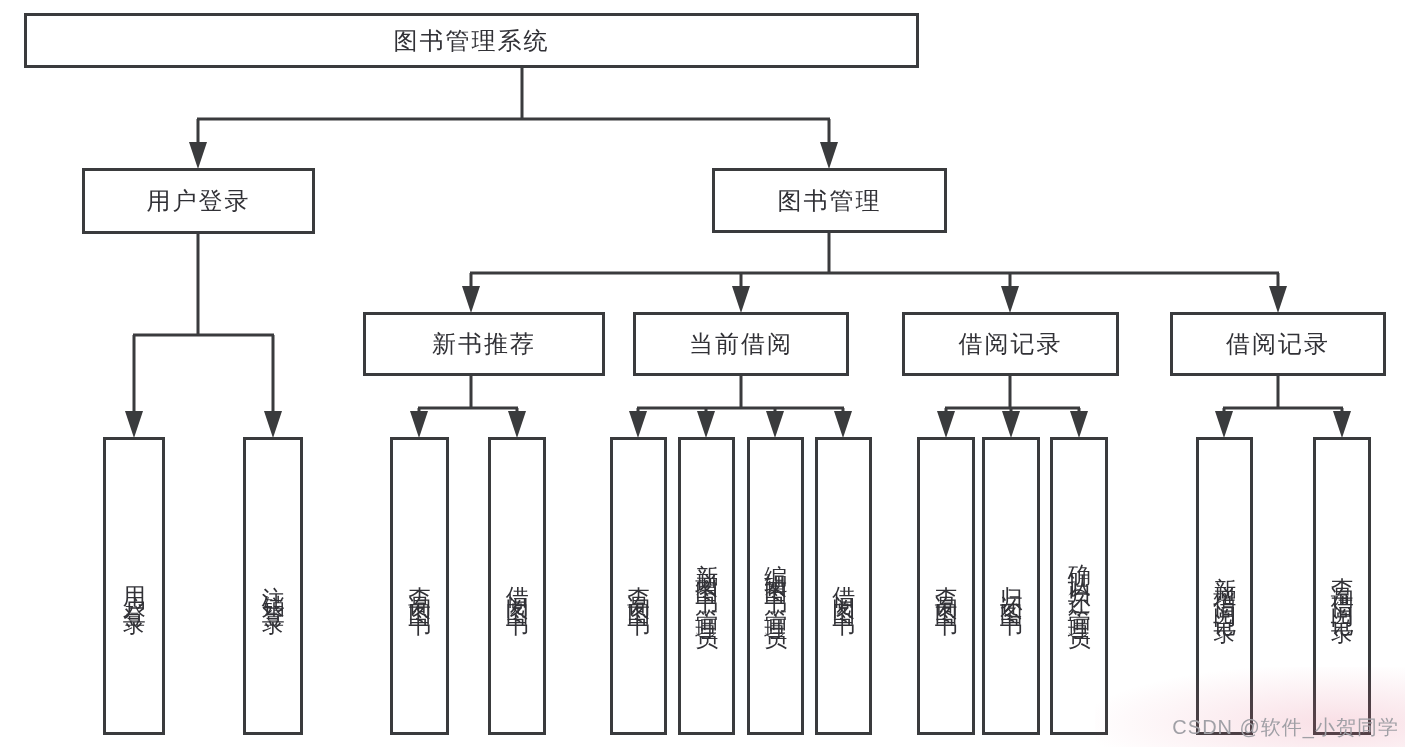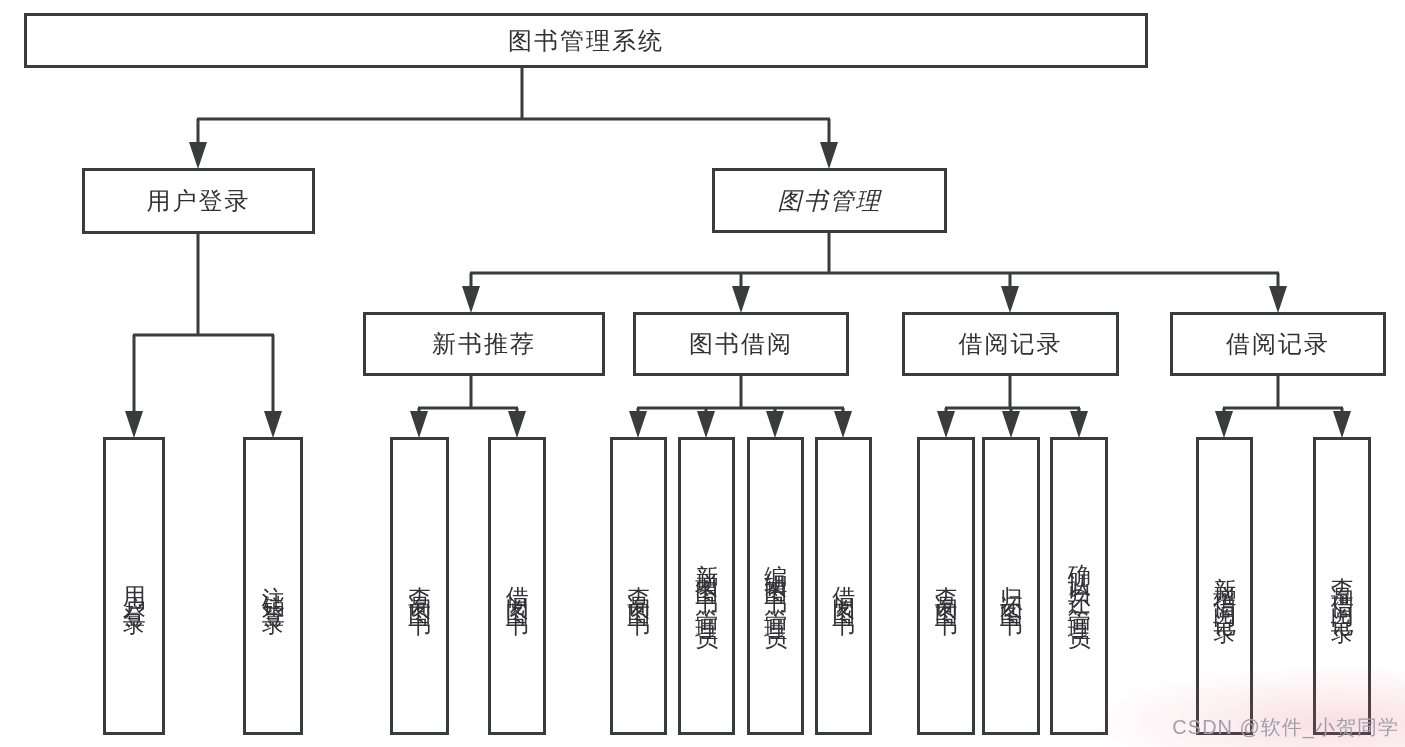--- a/index.html
+++ b/index.html
@@ -31,23 +31,23 @@
   .hbox { font-size: 24px; letter-spacing: 2px; white-space: nowrap; }
   .vbox .vtext {
     writing-mode: vertical-rl;
     text-orientation: mixed;
     font-size: 23px;
     letter-spacing: 9px;
     line-height: 1.1;
     white-space: nowrap;
   }
   
-  #b-root        { left: 24px;   top: 13px;  width: 1124px; height: 55px; }
+  #b-root        { left: 24px;   top: 13px;  width: 895px; height: 55px; }
   #b-login       { left: 82px;   top: 168px; width: 233px; height: 66px; }
-  #b-mgmt        { left: 712px;  top: 168px; width: 235px; height: 65px; font-style: italic; }
+  #b-mgmt        { left: 712px;  top: 168px; width: 235px; height: 65px; }
   #b-recommend   { left: 363px;  top: 312px; width: 242px; height: 64px; }
   #b-borrow      { left: 633px;  top: 312px; width: 216px; height: 64px; }
   #b-current     { left: 902px;  top: 312px; width: 217px; height: 64px; }
   #b-records     { left: 1170px; top: 312px; width: 216px; height: 64px; }
   .leaf          { top: 437px; height: 298px; }
   #b-login-user  { left: 103px;  width: 62px; }
   #b-logout      { left: 243px;  width: 60px; }
   #b-rec-query   { left: 390px;  width: 59px; }
   #b-rec-borrow  { left: 488px;  width: 58px; }
   #b-bor-query   { left: 610px;  width: 57px; }
@@ -135,21 +135,21 @@
     <span>用户登录</span>
   </div>
   <div class="box hbox" id="b-mgmt">
     <span>图书管理</span>
   </div>
 
   <div class="box hbox" id="b-recommend">
     <span>新书推荐</span>
   </div>
   <div class="box hbox" id="b-borrow">
-    <span>图书借阅</span>
+    <span>当前借阅</span>
   </div>
   <div class="box hbox" id="b-current">
     <span>借阅记录</span>
   </div>
   <div class="box hbox" id="b-records">
     <span>借阅记录</span>
   </div>
 
   <div class="box vbox leaf" id="b-login-user">
     <span class="vtext">用户登录</span>

